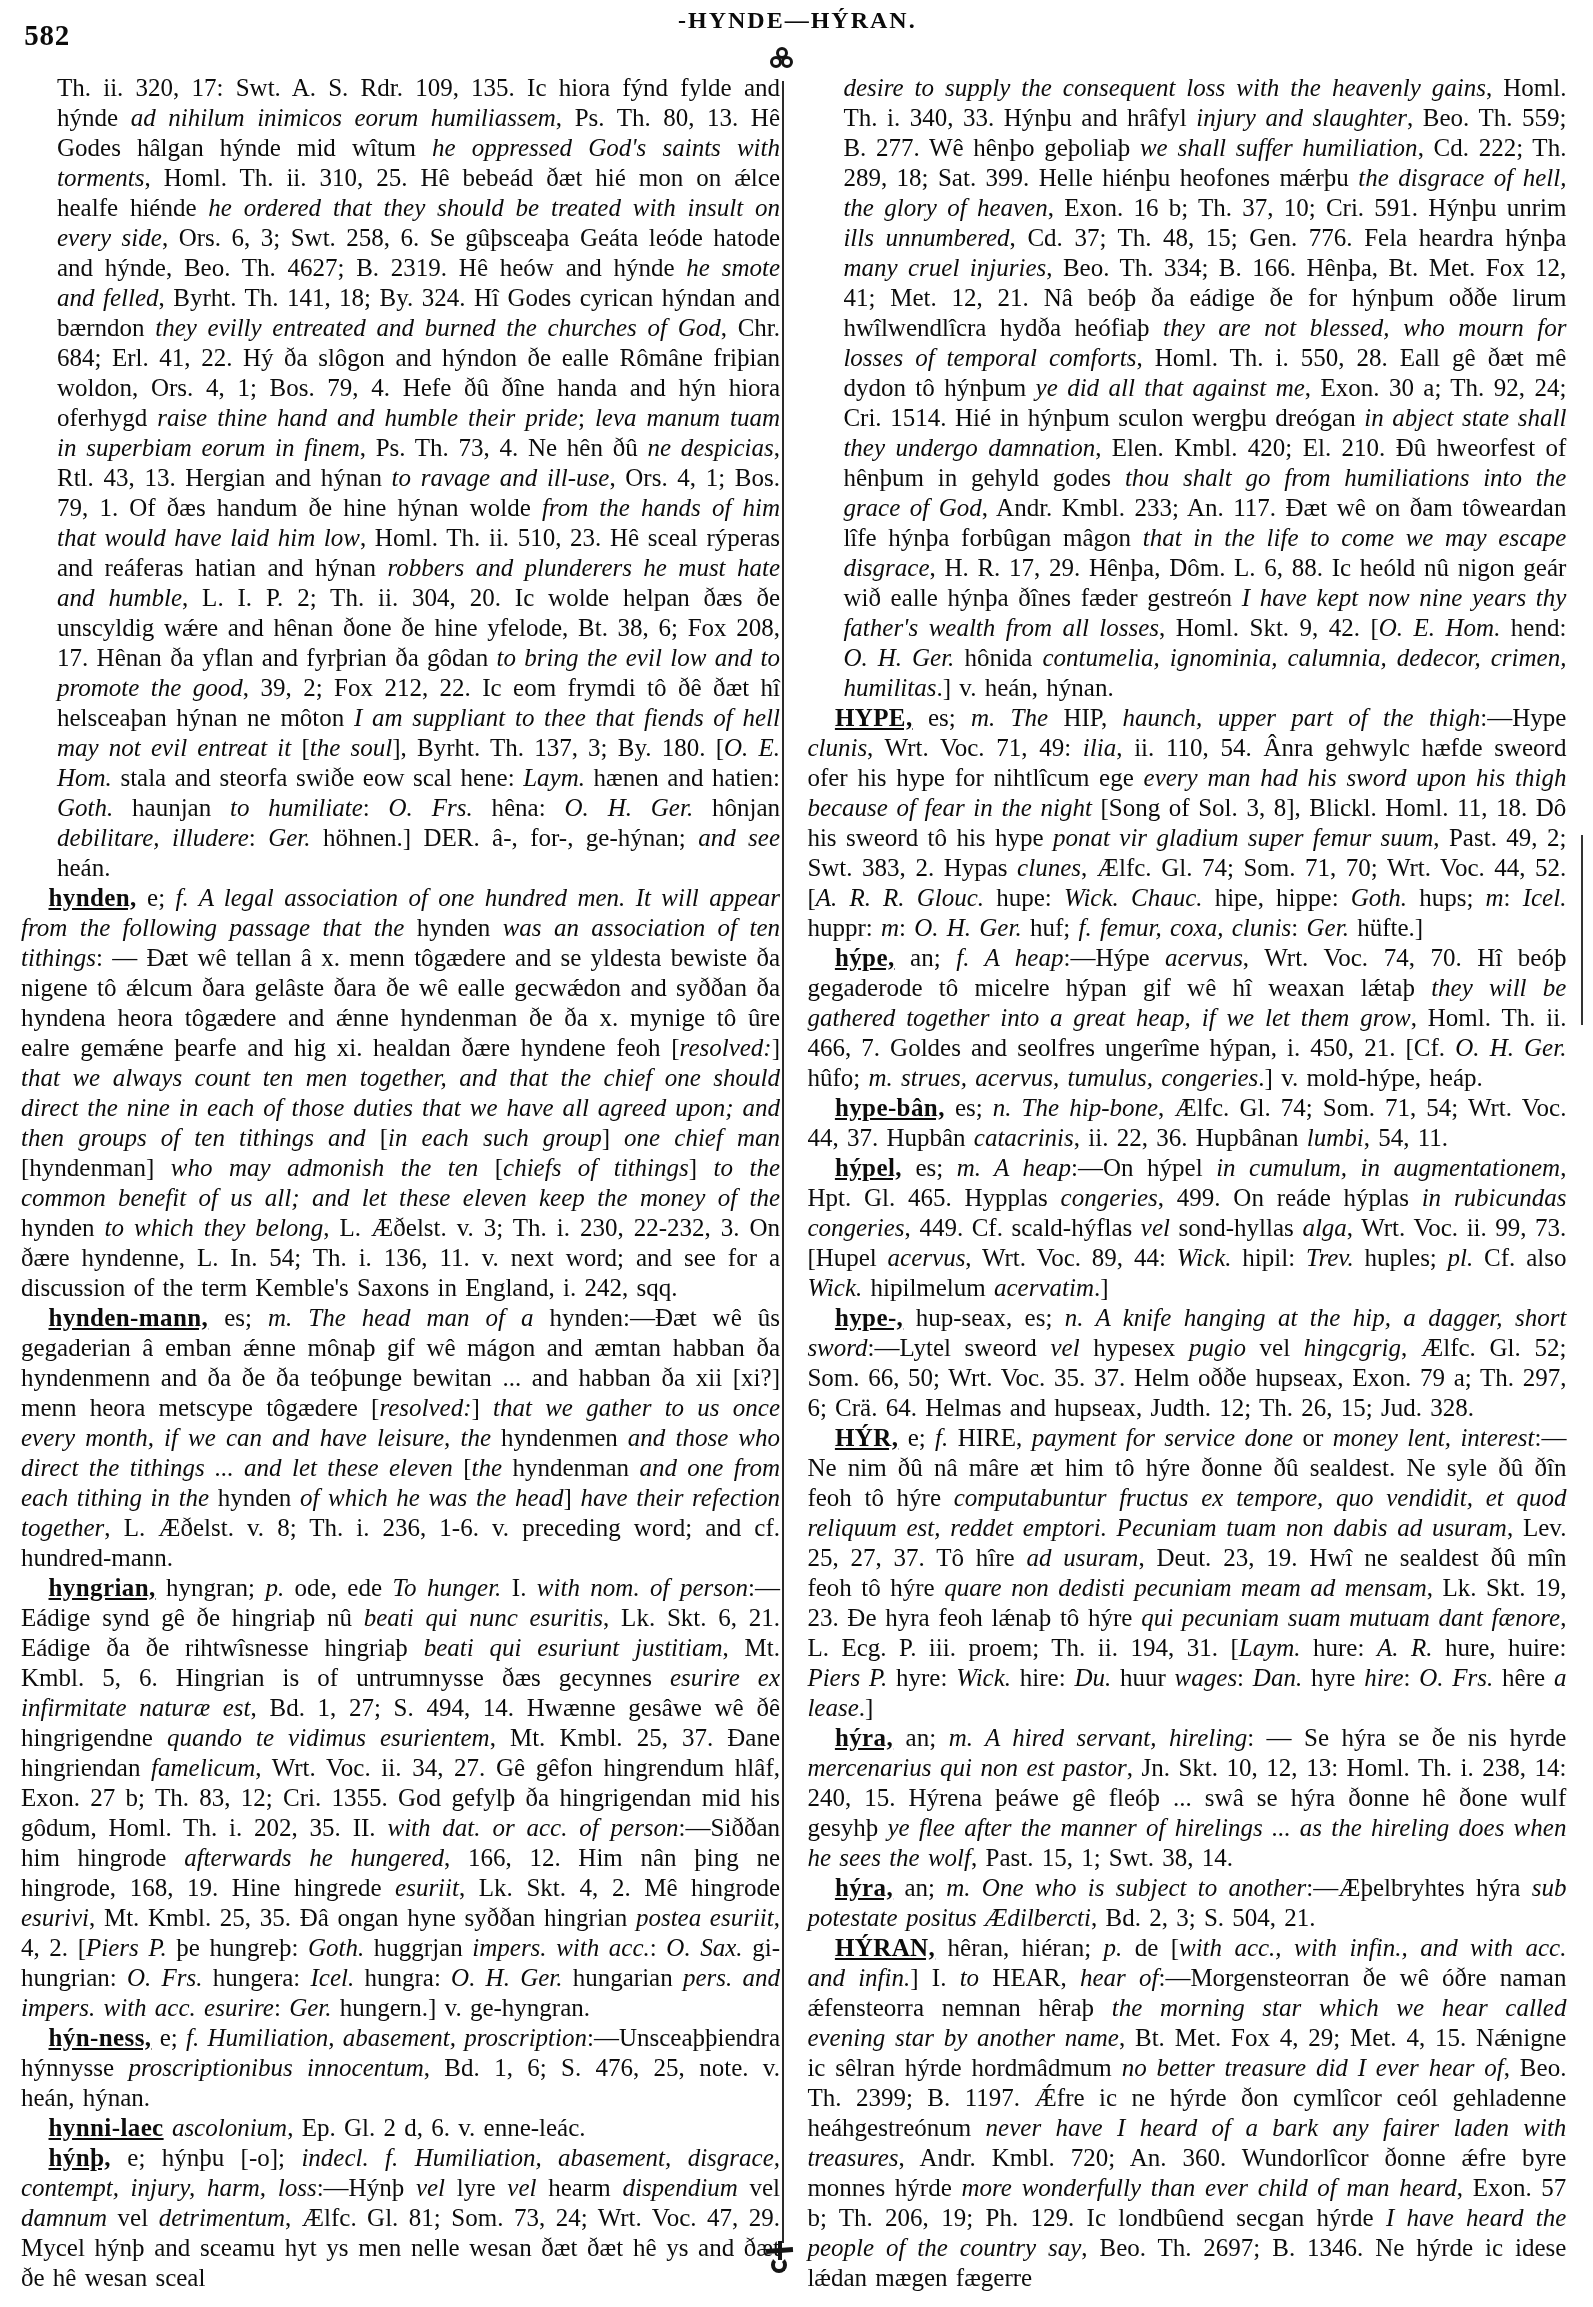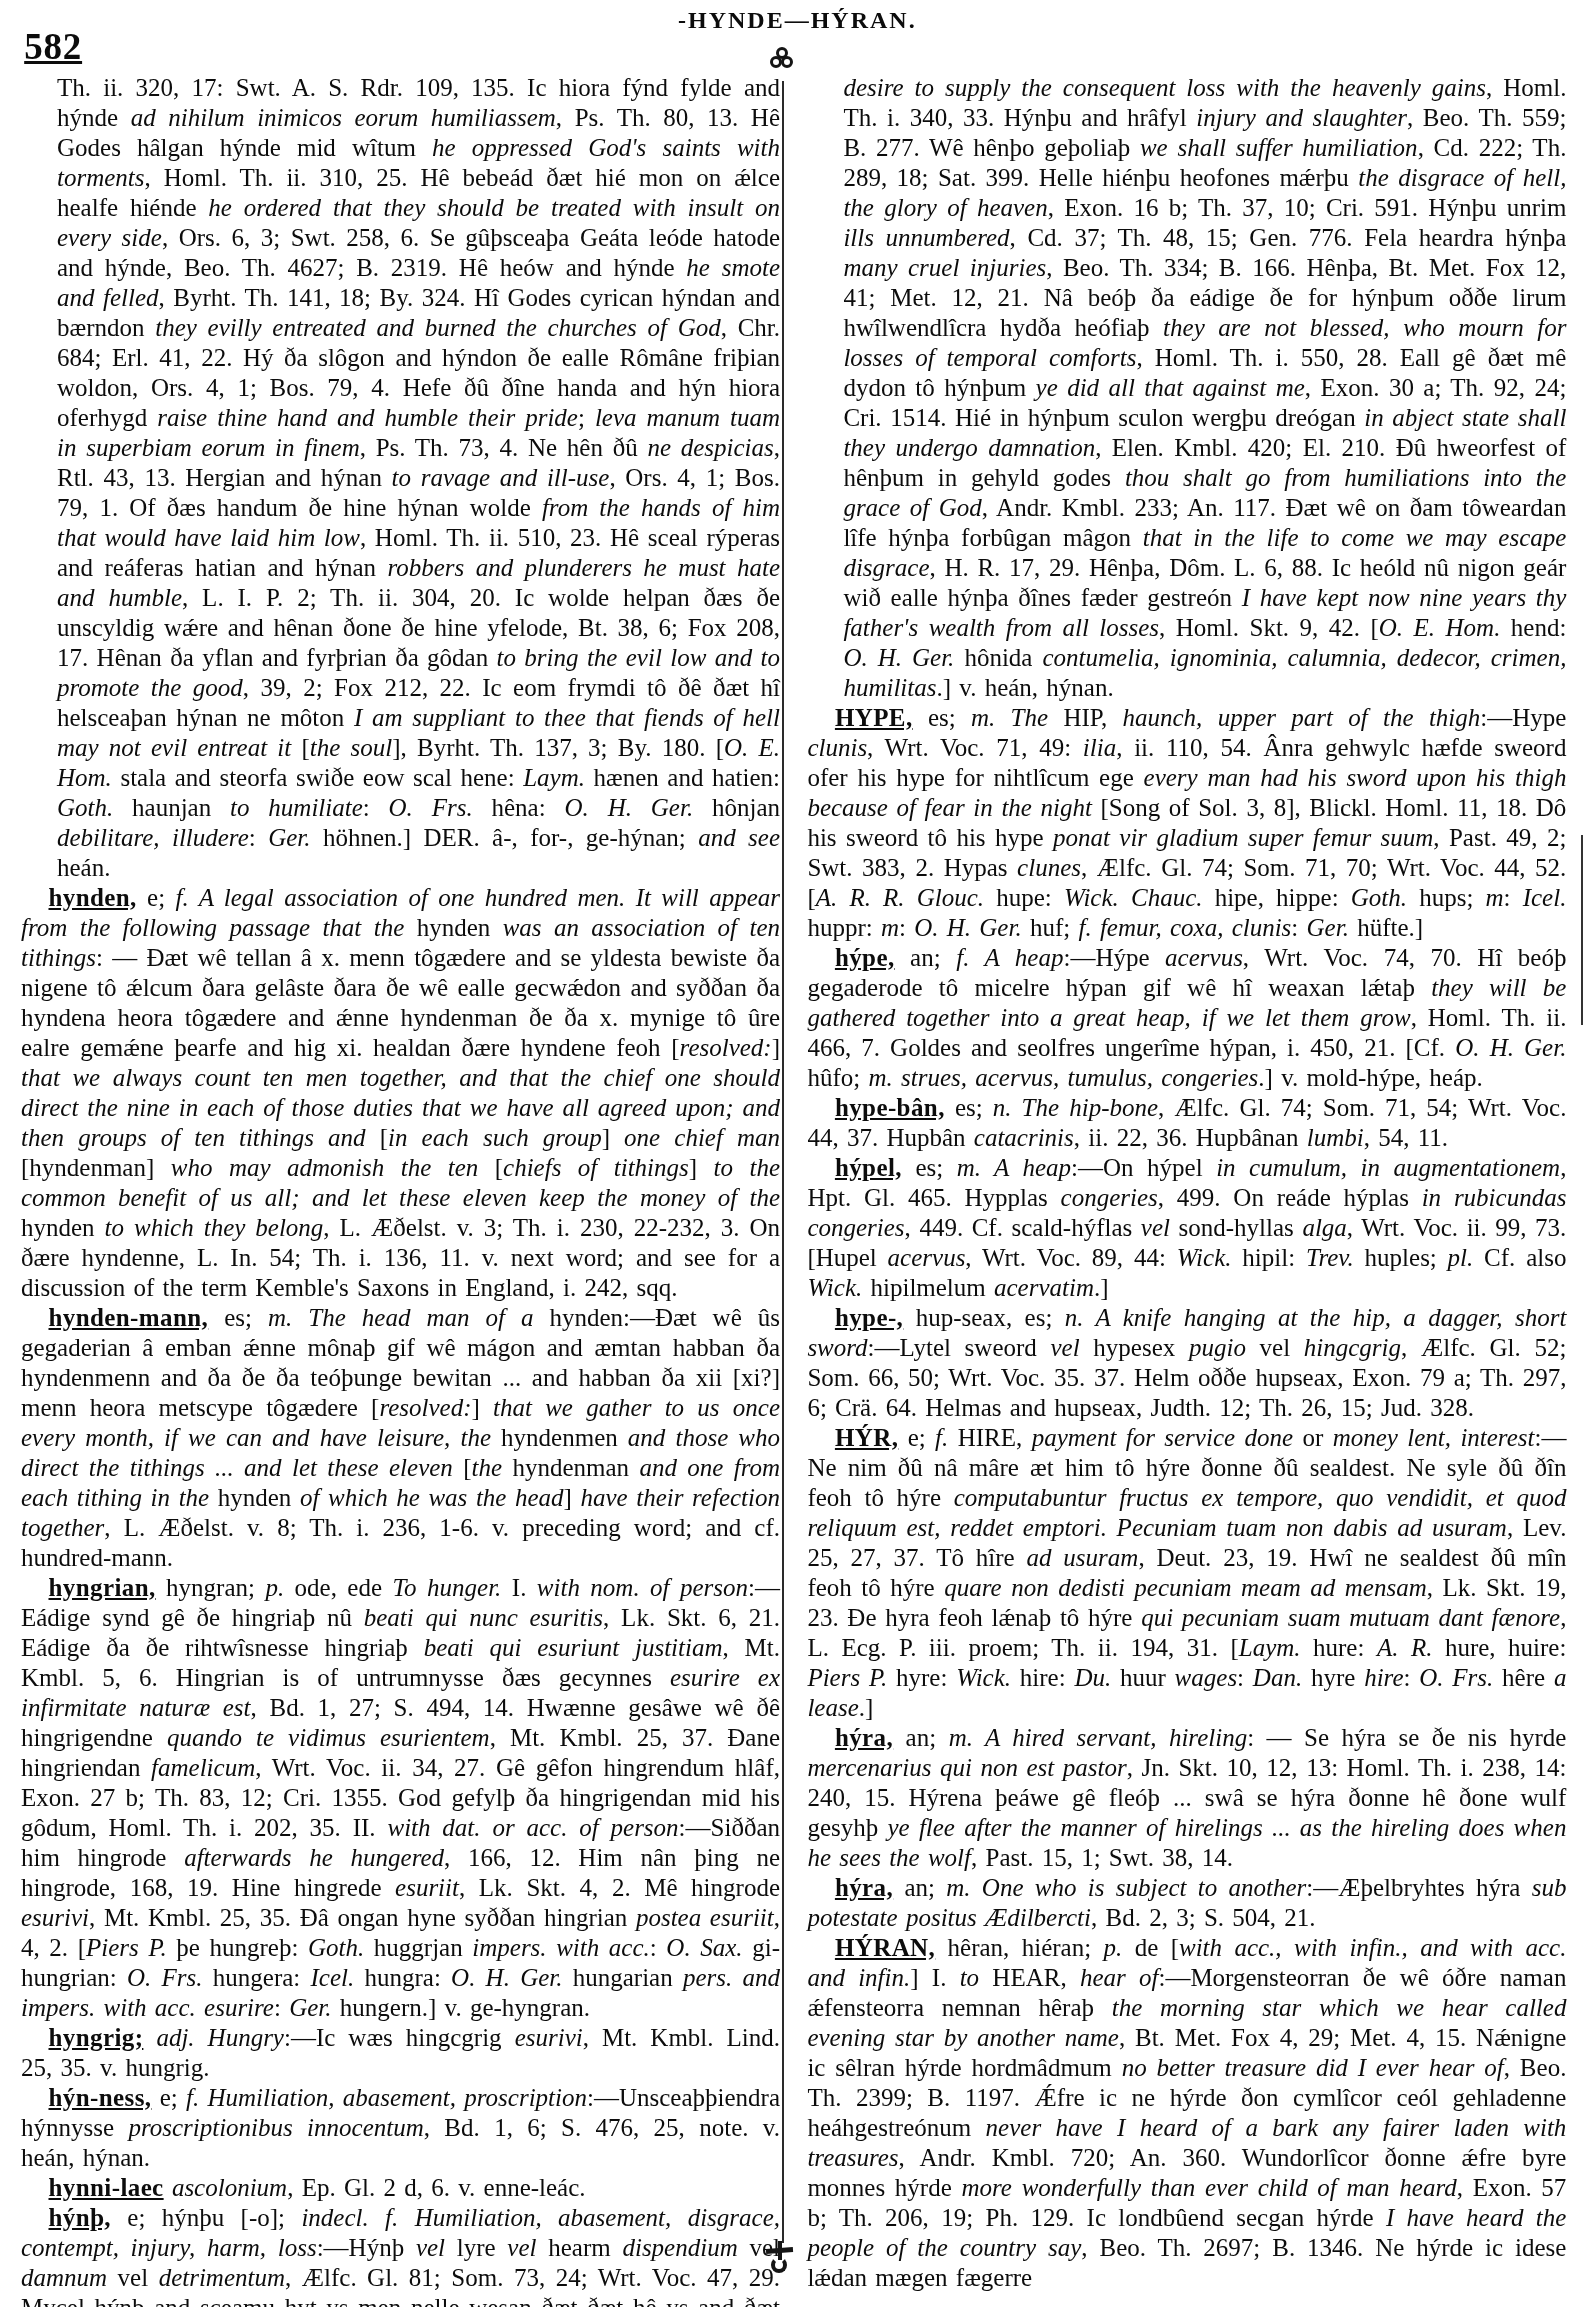--- a/index.html
+++ b/index.html
@@ -11,22 +11,22 @@
   }
   .page{
     position:relative;width:1593px;height:2307px;
     box-sizing:border-box;
     padding:6.5px 19.4px 0 21px;
     overflow:hidden;
     background:#ffffff;
   }
   .header{position:relative;height:50px;}
   .pagenum{
-    position:absolute;left:3.2px;top:18px;
-    font-size:37px;font-weight:bold;letter-spacing:0.8px;text-decoration:underline;
+    position:absolute;left:3.2px;top:12px;
+    font-size:29px;font-weight:bold;letter-spacing:0.8px;
   }
   .title{
     text-align:center;font-size:24px;font-weight:bold;
     letter-spacing:2px;padding-top:0px;
   }
   .cols{display:flex;margin-top:16px;}
   .col{
     width:759px;
     font-size:25px;line-height:30px;
     text-align:justify;
@@ -81,21 +81,20 @@
       <span class="ring"></span>
   </div>
   <div class="margin-line"></div>
 
   <div class="cols">
     <div class="col left">
         <p class="entry cont"><span>Th. ii. 320, 17: Swt. A. S. Rdr. 109, 135. Ic hiora fýnd fylde and hýnde </span><i>ad nihilum inimicos eorum humiliassem</i><span>, Ps. Th. 80, 13. Hê Godes hâlgan hýnde mid wîtum </span><i>he oppressed God's saints with torments</i><span>, Homl. Th. ii. 310, 25. Hê bebeád ðæt hié mon on ǽlce healfe hiénde </span><i>he ordered that they should be treated with insult on every side</i><span>, Ors. 6, 3; Swt. 258, 6. Se gûþsceaþa Geáta leóde hatode and hýnde, Beo. Th. 4627; B. 2319. Hê heów and hýnde </span><i>he smote and felled</i><span>, Byrht. Th. 141, 18; By. 324. Hî Godes cyrican hýndan and bærndon </span><i>they evilly entreated and burned the churches of God</i><span>, Chr. 684; Erl. 41, 22. Hý ða slôgon and hýndon ðe ealle Rômâne friþian woldon, Ors. 4, 1; Bos. 79, 4. Hefe ðû ðîne handa and hýn hiora oferhygd </span><i>raise thine hand and humble their pride</i><span>; </span><i>leva manum tuam in superbiam eorum in finem</i><span>, Ps. Th. 73, 4. Ne hên ðû </span><i>ne despicias</i><span>, Rtl. 43, 13. Hergian and hýnan </span><i>to ravage and ill-use</i><span>, Ors. 4, 1; Bos. 79, 1. Of ðæs handum ðe hine hýnan wolde </span><i>from the hands of him that would have laid him low</i><span>, Homl. Th. ii. 510, 23. Hê sceal rýperas and reáferas hatian and hýnan </span><i>robbers and plunderers he must hate and humble</i><span>, L. I. P. 2; Th. ii. 304, 20. Ic wolde helpan ðæs ðe unscyldig wǽre and hênan ðone ðe hine yfelode, Bt. 38, 6; Fox 208, 17. Hênan ða yflan and fyrþrian ða gôdan </span><i>to bring the evil low and to promote the good</i><span>, 39, 2; Fox 212, 22. Ic eom frymdi tô ðê ðæt hî helsceaþan hýnan ne môton </span><i>I am suppliant to thee that fiends of hell may not evil entreat it</i><span> [</span><i>the soul</i><span>], Byrht. Th. 137, 3; By. 180. [</span><i>O. E. Hom.</i><span> stala and steorfa swiðe eow scal hene: </span><i>Laym.</i><span> hænen and hatien: </span><i>Goth.</i><span> haunjan </span><i>to humiliate</i><span>: </span><i>O. Frs.</i><span> hêna: </span><i>O. H. Ger.</i><span> hônjan </span><i>debilitare, illudere</i><span>: </span><i>Ger.</i><span> höhnen.] DER. â-, for-, ge-hýnan; </span><i>and see</i><span> heán.</span></p>
         <p class="entry"><b>hynden,</b><span> e; </span><i>f. A legal association of one hundred men. It will appear from the following passage that the</i><span> hynden </span><i>was an association of ten tithings</i><span>: — Ðæt wê tellan â x. menn tôgædere and se yldesta bewiste ða nigene tô ǽlcum ðara gelâste ðara ðe wê ealle gecwǽdon and syððan ða hyndena heora tôgædere and ǽnne hyndenman ðe ða x. mynige tô ûre ealre gemǽne þearfe and hig xi. healdan ðære hyndene feoh [</span><i>resolved:</i><span>] </span><i>that we always count ten men together, and that the chief one should direct the nine in each of those duties that we have all agreed upon; and then groups of ten tithings and</i><span> [</span><i>in each such group</i><span>] </span><i>one chief man</i><span> [hyndenman] </span><i>who may admonish the ten</i><span> [</span><i>chiefs of tithings</i><span>] </span><i>to the common benefit of us all; and let these eleven keep the money of the</i><span> hynden </span><i>to which they belong</i><span>, L. Æðelst. v. 3; Th. i. 230, 22-232, 3. On ðære hyndenne, L. In. 54; Th. i. 136, 11. v. next word; and see for a discussion of the term Kemble's Saxons in England, i. 242, sqq.</span></p>
         <p class="entry"><b>hynden-mann,</b><span> es; </span><i>m. The head man of a</i><span> hynden:—Ðæt wê ûs gegaderian â emban ǽnne mônaþ gif wê mágon and æmtan habban ða hyndenmenn and ða ðe ða teóþunge bewitan ... and habban ða xii [xi?] menn heora metscype tôgædere [</span><i>resolved:</i><span>] </span><i>that we gather to us once every month, if we can and have leisure, the</i><span> hyndenmen </span><i>and those who direct the tithings ... and let these eleven</i><span> [</span><i>the</i><span> hyndenman </span><i>and one from each tithing in the</i><span> hynden </span><i>of which he was the head</i><span>] </span><i>have their refection together</i><span>, L. Æðelst. v. 8; Th. i. 236, 1-6. v. preceding word; and cf. hundred-mann.</span></p>
         <p class="entry"><b>hyngrian,</b><span> hyngran; </span><i>p.</i><span> ode, ede </span><i>To hunger.</i><span> I. </span><i>with nom. of person</i><span>:—Eádige synd gê ðe hingriaþ nû </span><i>beati qui nunc esuritis</i><span>, Lk. Skt. 6, 21. Eádige ða ðe rihtwîsnesse hingriaþ </span><i>beati qui esuriunt justitiam</i><span>, Mt. Kmbl. 5, 6. Hingrian is of untrumnysse ðæs gecynnes </span><i>esurire ex infirmitate naturæ est</i><span>, Bd. 1, 27; S. 494, 14. Hwænne gesâwe wê ðê hingrigendne </span><i>quando te vidimus esurientem</i><span>, Mt. Kmbl. 25, 37. Ðane hingriendan </span><i>famelicum</i><span>, Wrt. Voc. ii. 34, 27. Gê gêfon hingrendum hlâf, Exon. 27 b; Th. 83, 12; Cri. 1355. God gefylþ ða hingrigendan mid his gôdum, Homl. Th. i. 202, 35. II. </span><i>with dat. or acc. of person</i><span>:—Siððan him hingrode </span><i>afterwards he hungered</i><span>, 166, 12. Him nân þing ne hingrode, 168, 19. Hine hingrede </span><i>esuriit</i><span>, Lk. Skt. 4, 2. Mê hingrode </span><i>esurivi</i><span>, Mt. Kmbl. 25, 35. Ðâ ongan hyne syððan hingrian </span><i>postea esuriit</i><span>, 4, 2. [</span><i>Piers P.</i><span> þe hungreþ: </span><i>Goth.</i><span> huggrjan </span><i>impers. with acc.</i><span>: </span><i>O. Sax.</i><span> gi-hungrian: </span><i>O. Frs.</i><span> hungera: </span><i>Icel.</i><span> hungra: </span><i>O. H. Ger.</i><span> hungarian </span><i>pers. and impers. with acc. esurire</i><span>: </span><i>Ger.</i><span> hungern.] v. ge-hyngran.</span></p>
-        <p class="entry"><b>hyngrig;</b><span> </span><i>adj. Hungry</i><span>:—Ic wæs hingcgrig </span><i>esurivi</i><span>, Mt. Kmbl. Lind. 25, 35. v. hungrig.</span></p>
         <p class="entry"><b>hýn-ness,</b><span> e; </span><i>f. Humiliation, abasement, proscription</i><span>:—Unsceaþþiendra hýnnysse </span><i>proscriptionibus innocentum</i><span>, Bd. 1, 6; S. 476, 25, note. v. heán, hýnan.</span></p>
         <p class="entry"><b>hynni-laec</b><span> </span><i>ascolonium</i><span>, Ep. Gl. 2 d, 6. v. enne-leác.</span></p>
         <p class="entry"><b>hýnþ,</b><span> e; hýnþu [-o]; </span><i>indecl. f. Humiliation, abasement, disgrace, contempt, injury, harm, loss</i><span>:—Hýnþ </span><i>vel</i><span> lyre </span><i>vel</i><span> hearm </span><i>dispendium</i><span> vel </span><i>damnum</i><span> vel </span><i>detrimentum</i><span>, Ælfc. Gl. 81; Som. 73, 24; Wrt. Voc. 47, 29. Mycel hýnþ and sceamu hyt ys men nelle wesan ðæt ðæt hê ys and ðæt ðe hê wesan sceal </span></p>
       </div>
     <div class="col right">
         <p class="entry cont"><i>desire to supply the consequent loss with the heavenly gains</i><span>, Homl. Th. i. 340, 33. Hýnþu and hrâfyl </span><i>injury and slaughter</i><span>, Beo. Th. 559; B. 277. Wê hênþo geþoliaþ </span><i>we shall suffer humiliation</i><span>, Cd. 222; Th. 289, 18; Sat. 399. Helle hiénþu heofones mǽrþu </span><i>the disgrace of hell, the glory of heaven</i><span>, Exon. 16 b; Th. 37, 10; Cri. 591. Hýnþu unrim </span><i>ills unnumbered</i><span>, Cd. 37; Th. 48, 15; Gen. 776. Fela heardra hýnþa </span><i>many cruel injuries</i><span>, Beo. Th. 334; B. 166. Hênþa, Bt. Met. Fox 12, 41; Met. 12, 21. Nâ beóþ ða eádige ðe for hýnþum oððe lirum hwîlwendlîcra hydða heófiaþ </span><i>they are not blessed, who mourn for losses of temporal comforts</i><span>, Homl. Th. i. 550, 28. Eall gê ðæt mê dydon tô hýnþum </span><i>ye did all that against me</i><span>, Exon. 30 a; Th. 92, 24; Cri. 1514. Hié in hýnþum sculon wergþu dreógan </span><i>in abject state shall they undergo damnation</i><span>, Elen. Kmbl. 420; El. 210. Ðû hweorfest of hênþum in gehyld godes </span><i>thou shalt go from humiliations into the grace of God</i><span>, Andr. Kmbl. 233; An. 117. Ðæt wê on ðam tôweardan lîfe hýnþa forbûgan mâgon </span><i>that in the life to come we may escape disgrace</i><span>, H. R. 17, 29. Hênþa, Dôm. L. 6, 88. Ic heóld nû nigon geár wið ealle hýnþa ðînes fæder gestreón </span><i>I have kept now nine years thy father's wealth from all losses</i><span>, Homl. Skt. 9, 42. [</span><i>O. E. Hom.</i><span> hend: </span><i>O. H. Ger.</i><span> hônida </span><i>contumelia, ignominia, calumnia, dedecor, crimen, humilitas</i><span>.] v. heán, hýnan.</span></p>
         <p class="entry"><b>HYPE,</b><span> es; </span><i>m. The</i><span> HIP, </span><i>haunch, upper part of the thigh</i><span>:—Hype </span><i>clunis</i><span>, Wrt. Voc. 71, 49: </span><i>ilia</i><span>, ii. 110, 54. Ânra gehwylc hæfde sweord ofer his hype for nihtlîcum ege </span><i>every man had his sword upon his thigh because of fear in the night</i><span> [Song of Sol. 3, 8], Blickl. Homl. 11, 18. Dô his sweord tô his hype </span><i>ponat vir gladium super femur suum</i><span>, Past. 49, 2; Swt. 383, 2. Hypas </span><i>clunes</i><span>, Ælfc. Gl. 74; Som. 71, 70; Wrt. Voc. 44, 52. [</span><i>A. R. R. Glouc.</i><span> hupe: </span><i>Wick. Chauc.</i><span> hipe, hippe: </span><i>Goth.</i><span> hups; </span><i>m</i><span>: </span><i>Icel.</i><span> huppr: </span><i>m</i><span>: </span><i>O. H. Ger.</i><span> huf; </span><i>f. femur, coxa, clunis</i><span>: </span><i>Ger.</i><span> hüfte.]</span></p>
         <p class="entry"><b>hýpe,</b><span> an; </span><i>f. A heap</i><span>:—Hýpe </span><i>acervus</i><span>, Wrt. Voc. 74, 70. Hî beóþ gegaderode tô micelre hýpan gif wê hî weaxan lǽtaþ </span><i>they will be gathered together into a great heap, if we let them grow</i><span>, Homl. Th. ii. 466, 7. Goldes and seolfres ungerîme hýpan, i. 450, 21. [Cf. </span><i>O. H. Ger.</i><span> hûfo; </span><i>m. strues, acervus, tumulus, congeries</i><span>.] v. mold-hýpe, heáp.</span></p>
         <p class="entry"><b>hype-bân,</b><span> es; </span><i>n. The hip-bone</i><span>, Ælfc. Gl. 74; Som. 71, 54; Wrt. Voc. 44, 37. Hupbân </span><i>catacrinis</i><span>, ii. 22, 36. Hupbânan </span><i>lumbi</i><span>, 54, 11.</span></p>
         <p class="entry"><b>hýpel,</b><span> es; </span><i>m. A heap</i><span>:—On hýpel </span><i>in cumulum, in augmentationem</i><span>, Hpt. Gl. 465. Hypplas </span><i>congeries</i><span>, 499. On reáde hýplas </span><i>in rubicundas congeries</i><span>, 449. Cf. scald-hýflas </span><i>vel</i><span> sond-hyllas </span><i>alga</i><span>, Wrt. Voc. ii. 99, 73. [Hupel </span><i>acervus</i><span>, Wrt. Voc. 89, 44: </span><i>Wick.</i><span> hipil: </span><i>Trev.</i><span> huples; </span><i>pl.</i><span> Cf. also </span><i>Wick.</i><span> hipilmelum </span><i>acervatim</i><span>.]</span></p>

